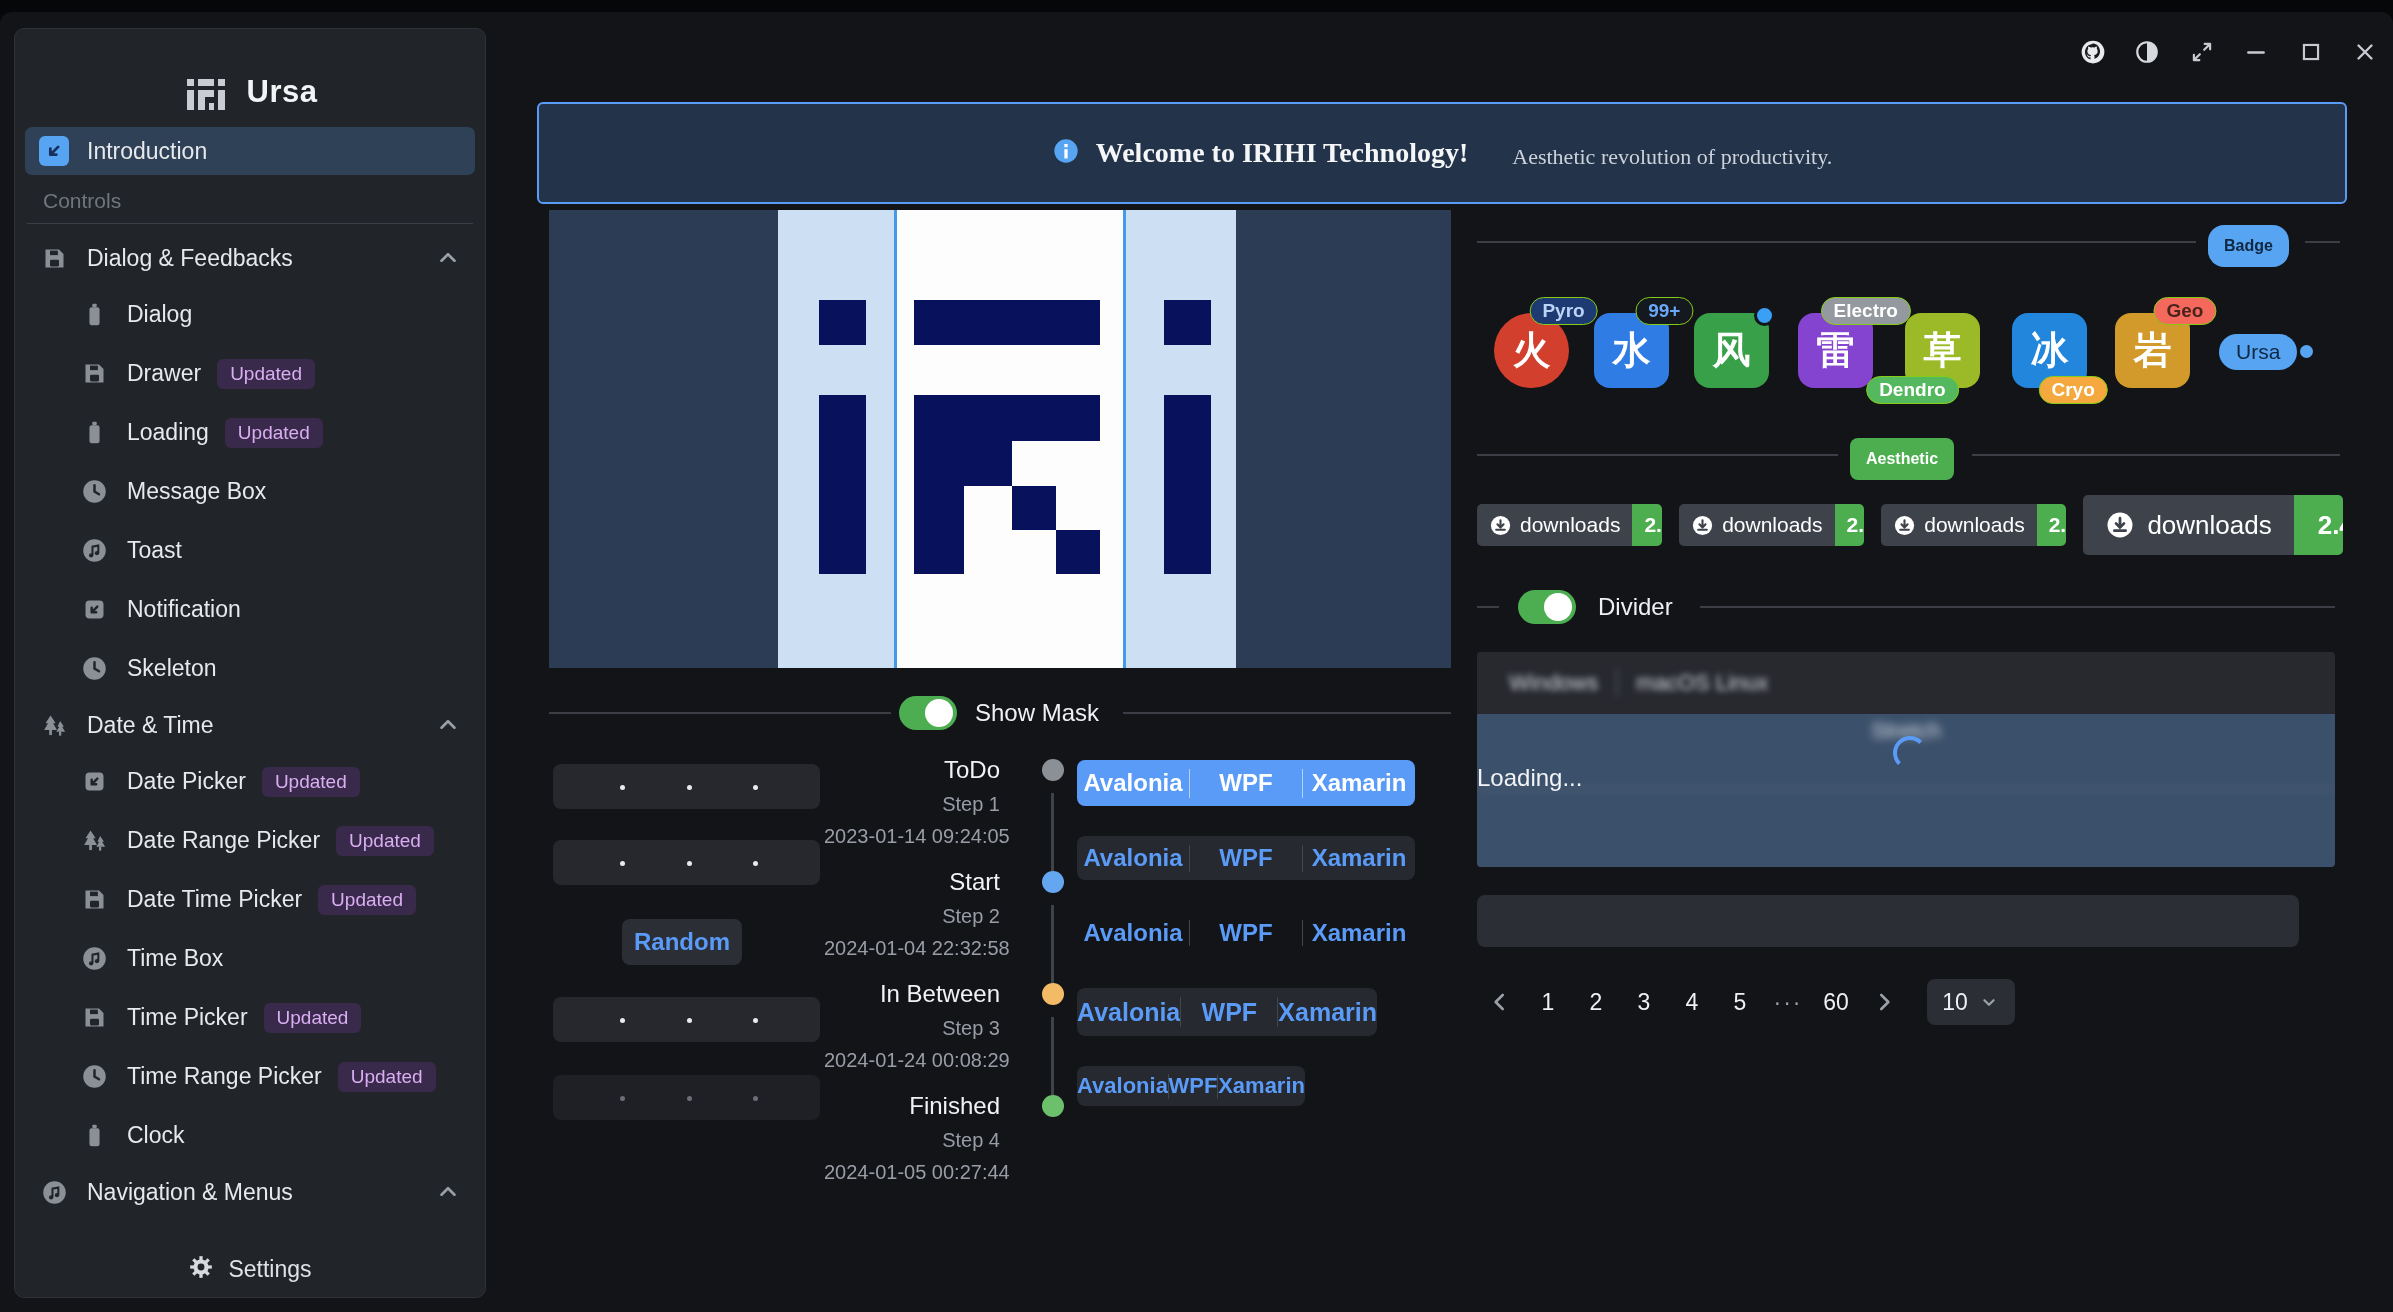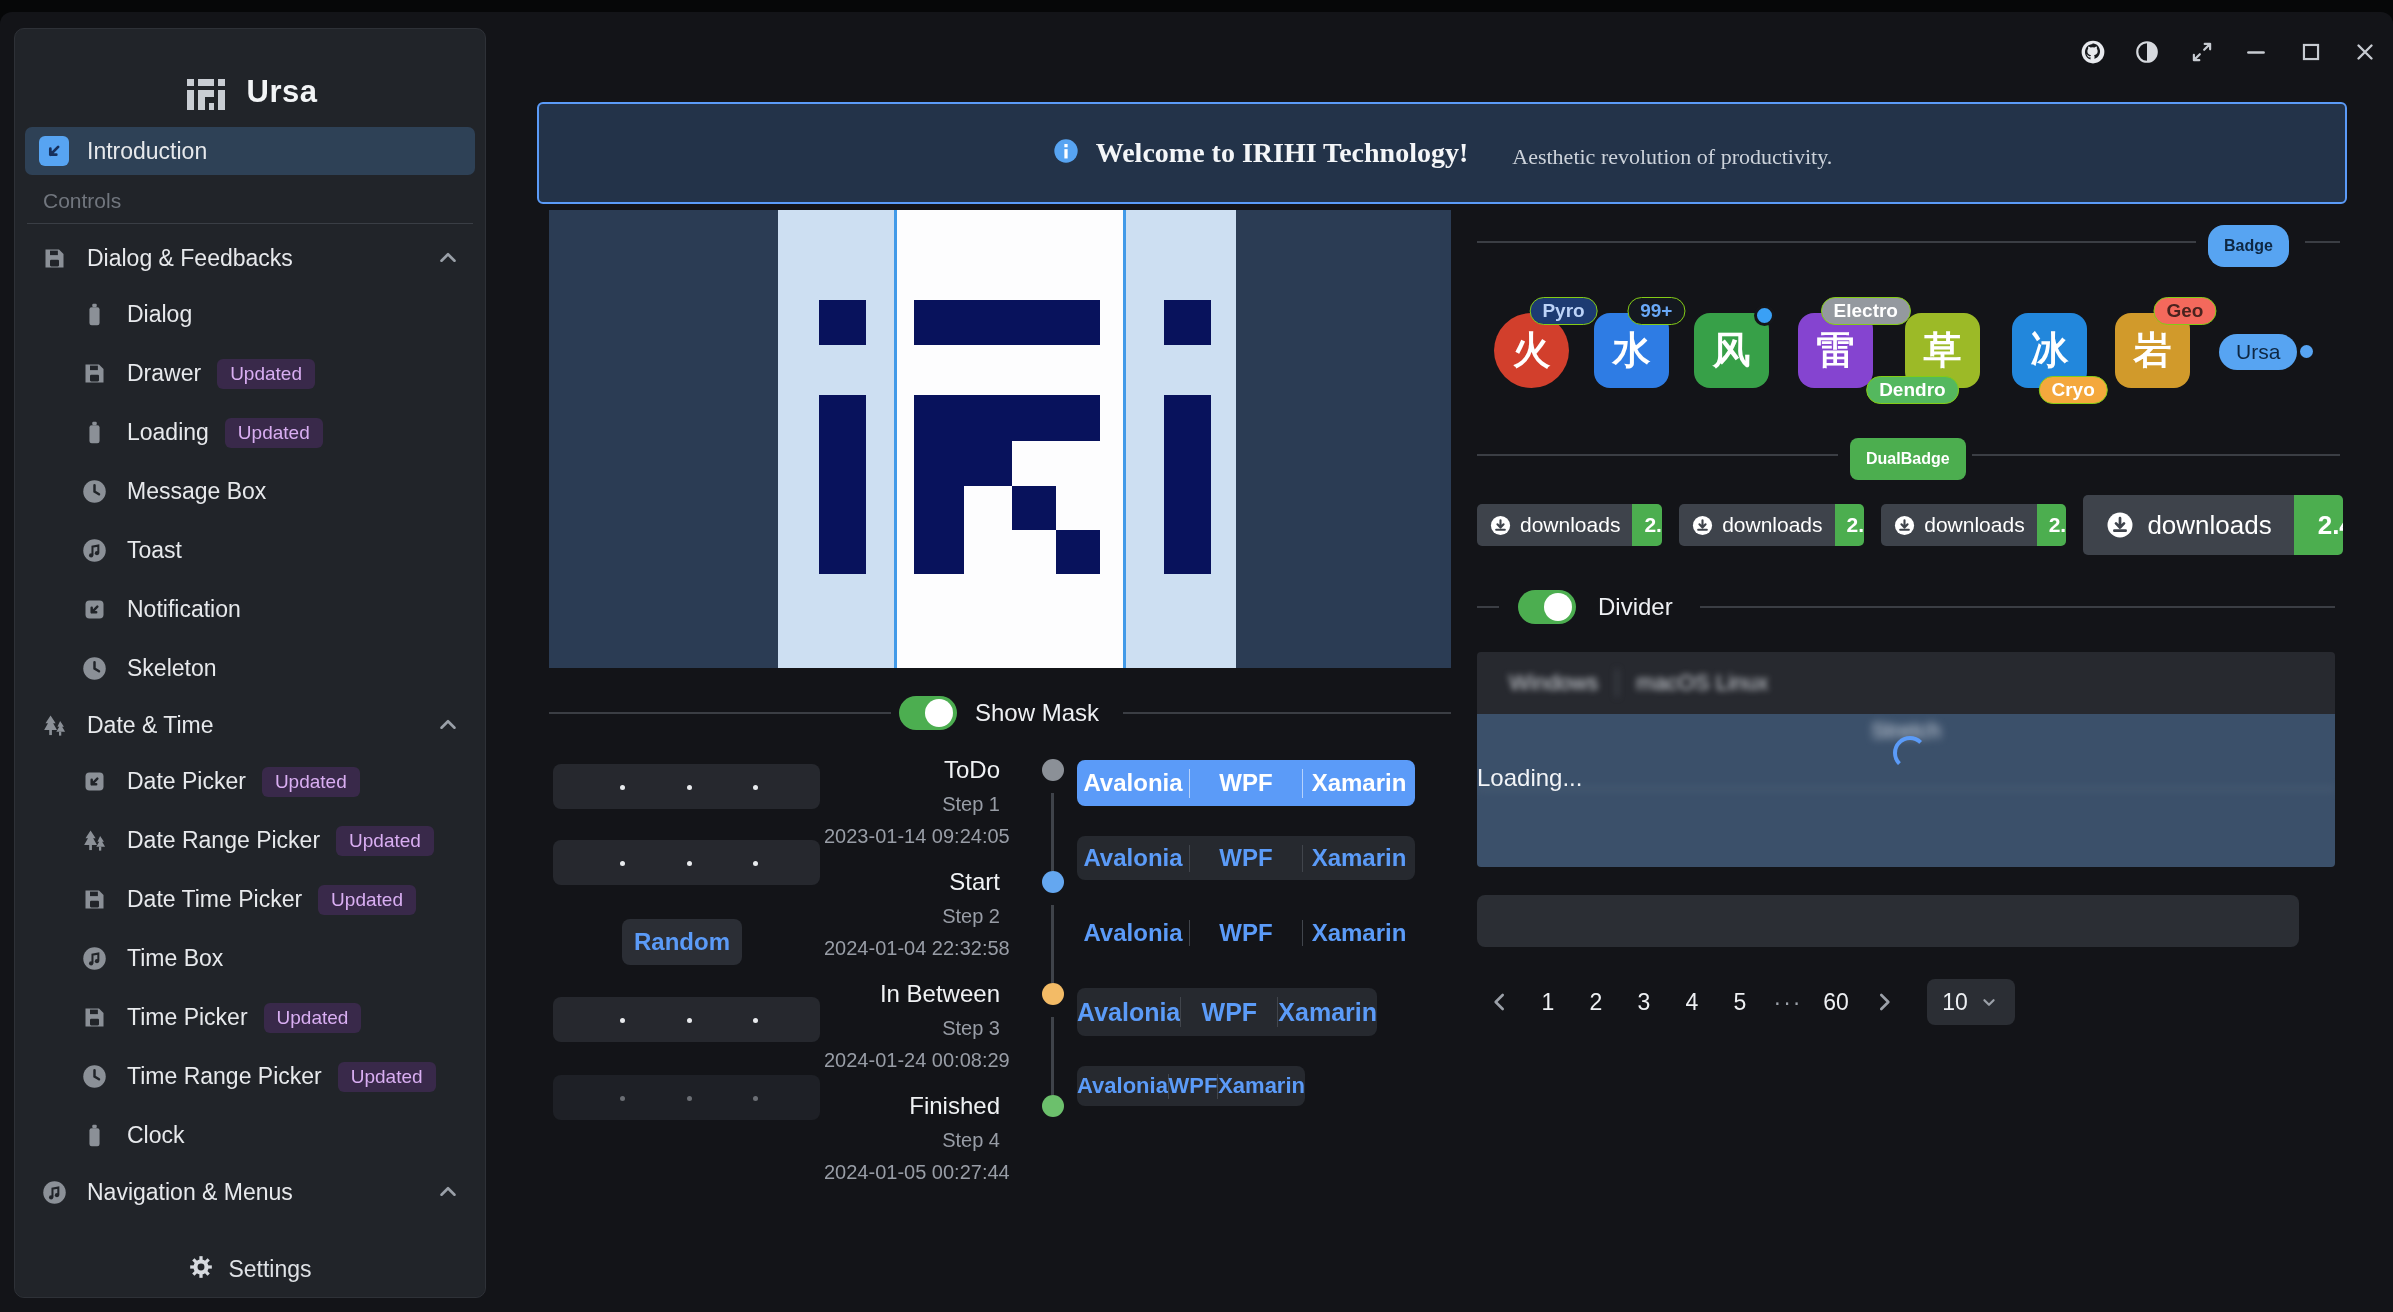--- a/index.html
+++ b/index.html
@@ -532,21 +532,21 @@
   <div class="div-line" style="left:1477px;top:229px;width:719px;"></div>
   <div class="pill-label" style="left:2208px;top:213px;background:#57a4f2;color:#0e2742;">Badge</div>
   <div class="div-line" style="left:2305px;top:229px;width:35px;"></div>
   <div id="badges">
       <div class="badge-sq" style="left: 1494px; background: rgb(210, 63, 44); border-radius: 50%;">
         <span>火</span>
         <span class="badge-pill" style="background: rgb(29, 59, 114); color: rgb(188, 211, 248); top: -16px; right: 0px; transform: translateX(42%);">Pyro</span>
       </div>
       <div class="badge-sq" style="left: 1594px; background: rgb(46, 124, 228); border-radius: 16px;">
         <span>水</span>
-        <span class="badge-pill" style="background: rgb(20, 24, 31); color: rgb(106, 169, 248); top: -16px; right: 8px; transform: translateX(42%);">99+</span>
+        <span class="badge-pill" style="background: rgb(20, 24, 31); color: rgb(106, 169, 248); top: -16px; right: 0px; transform: translateX(42%);">99+</span>
       </div>
       <div class="badge-sq" style="left: 1694px; background: rgb(55, 160, 72); border-radius: 16px;">
         <span>风</span>
         <span class="badge-dot-s" style="top: -8px; right: -6px; background: rgb(58, 160, 245);"></span>
       </div>
       <div class="badge-sq" style="left: 1798px; background: rgb(133, 68, 208); border-radius: 16px;">
         <span>雷</span>
         <span class="badge-pill" style="background: rgb(148, 153, 159); color: rgb(255, 255, 255); top: -16px; right: 0px; transform: translateX(42%);">Electro</span>
       </div>
       <div class="badge-sq" style="left: 1905px; background: rgb(156, 186, 39); border-radius: 16px;">
@@ -559,21 +559,21 @@
       </div>
       <div class="badge-sq" style="left: 2115px; background: rgb(209, 154, 43); border-radius: 16px;">
         <span>岩</span>
         <span class="badge-pill" style="background: rgb(244, 105, 92); color: rgb(74, 35, 30); top: -16px; right: 0px; transform: translateX(42%);">Geo</span>
       </div>
       <div class="abs" style="left: 2219px; top: 322px; background: rgb(87, 164, 242); color: rgb(14, 39, 66); font-size: 21px; padding: 6px 17px; border-radius: 999px;">Ursa</div>
       <div class="abs" style="left: 2300px; top: 333px; width: 13px; height: 13px; border-radius: 50%; background: rgb(87, 164, 242);"></div>
     </div>
 
   <div class="div-line" style="left:1477px;top:442px;width:361px;"></div>
-  <div class="pill-label" style="left:1850px;top:426px;background:#4cae4f;color:#ffffff;border-radius:8px;">DualBadge</div>
+  <div class="pill-label" style="left:1850px;top:426px;background:#4cae4f;color:#ffffff;border-radius:8px;">Aesthetic</div>
   <div class="div-line" style="left:1972px;top:442px;width:368px;"></div>
   <div class="dual-row" id="dual-badges">
       <div class="dual" style="height: 42px;">
         <span class="l" style="font-size:21px;">
           <span style="display:flex;">
             <svg width="23" height="23" viewBox="0 0 24 24">
               <circle cx="12" cy="12" r="10" fill="#ffffff"></circle>
               <path d="M12 6.5v7M8.8 10.7L12 14l3.2-3.3M7.5 16.5h9" stroke="#3e434b" stroke-width="2.2" fill="none" stroke-linecap="round" stroke-linejoin="round"></path>
             </svg>
           </span>

